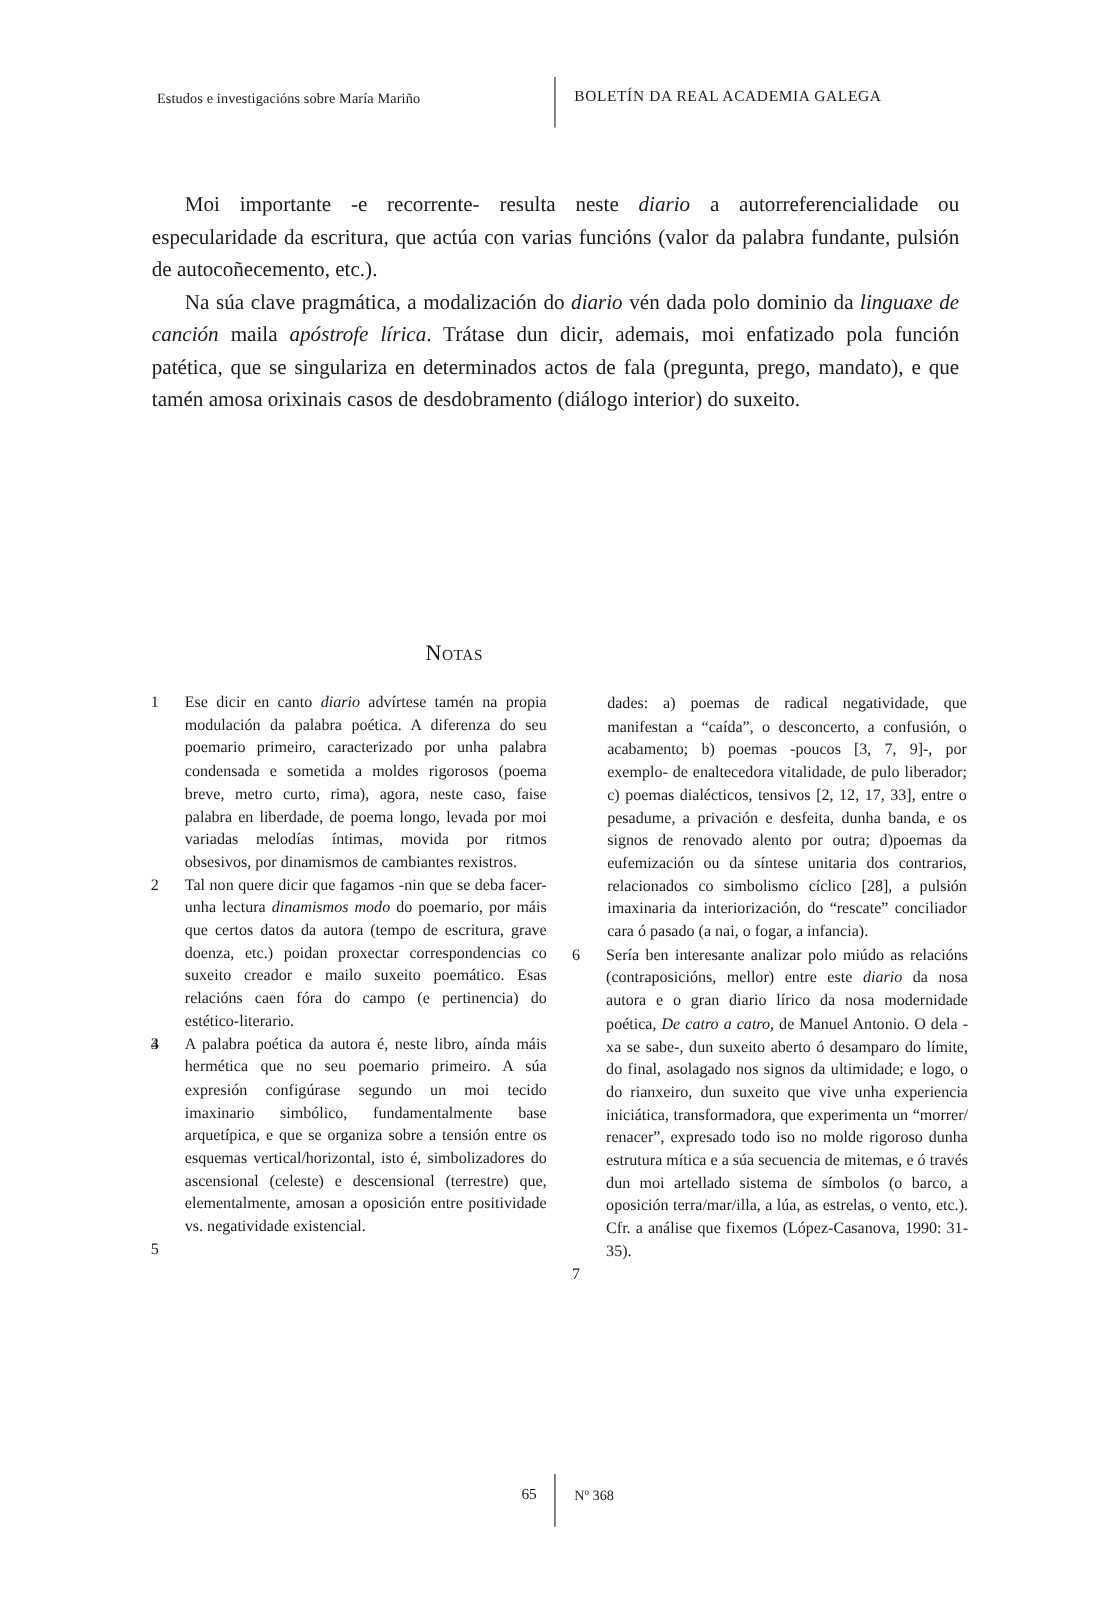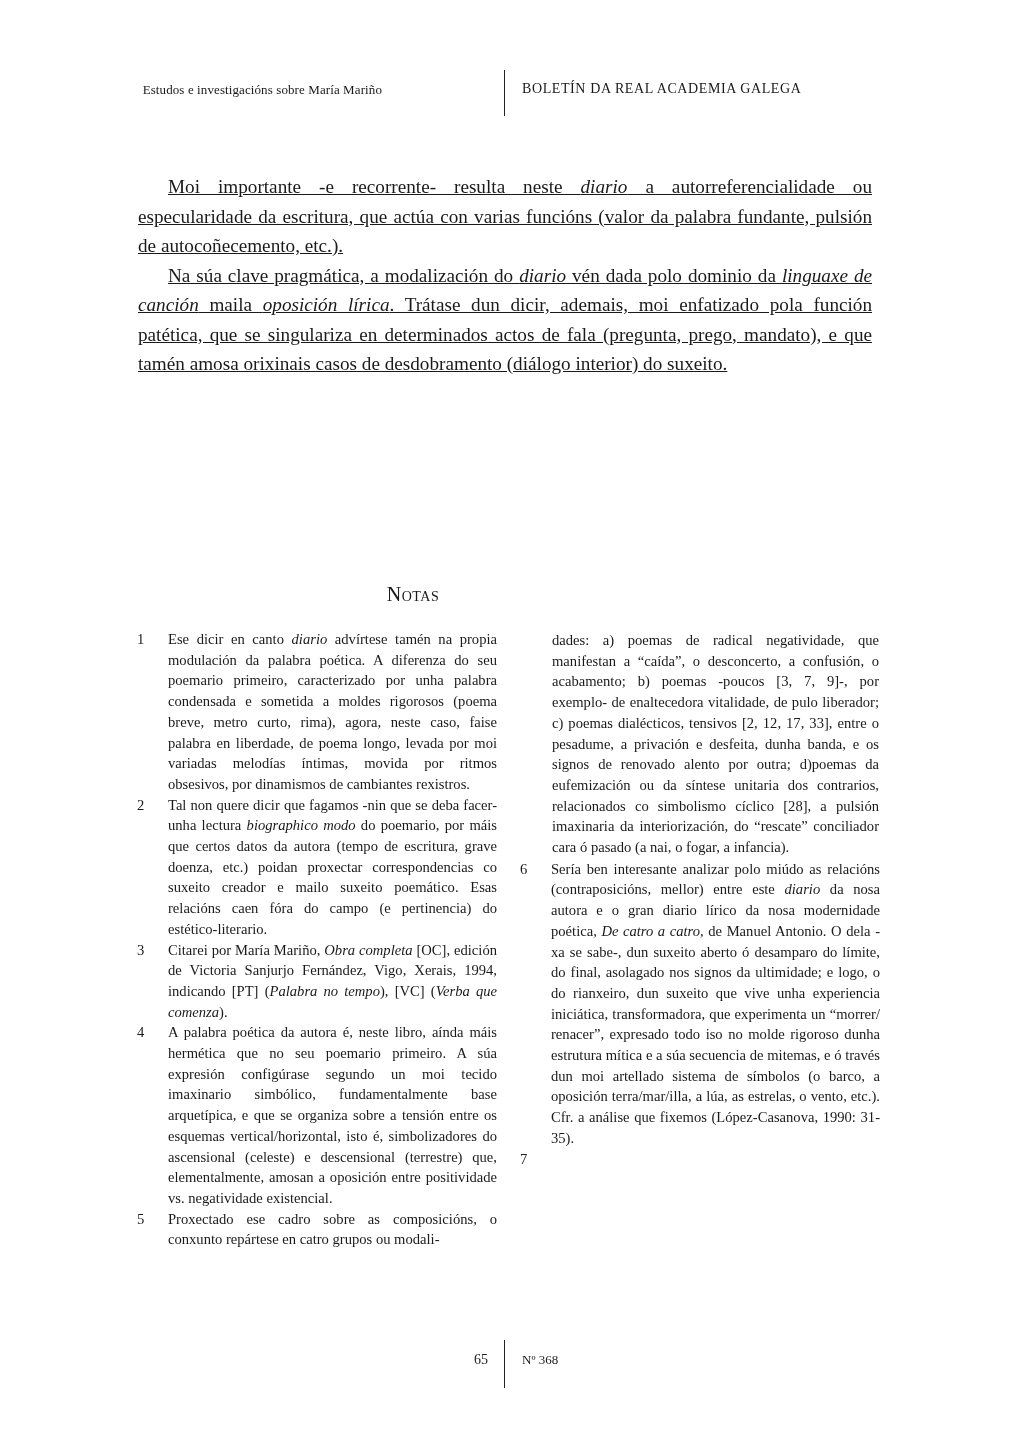--- a/index.html
+++ b/index.html
@@ -4,21 +4,21 @@
   <style>
     html, body { margin: 0; padding: 0; background: #ffffff; }
     body { width: 1010px; height: 1452px; position: relative; overflow: hidden; color: #1a1a1a; font-family: "Liberation Serif", "DejaVu Serif", serif; }
 
     .running-head { position: absolute; top: 70px; left: 0; width: 904px; height: 46px; }
     .rh-left { position: absolute; right: 522px; top: 12px; font-size: 13px; letter-spacing: 0.1px; }
     .rh-divider { position: absolute; left: 504px; top: 0; width: 1px; height: 46px; background: #222; }
     .rh-right { position: absolute; left: 522px; top: 11px; font-size: 14px; letter-spacing: 0.6px; }
 
     .body-text { position: absolute; top: 172px; left: 138px; width: 734px; font-size: 19.2px; line-height: 29.5px; text-align: justify; }
-    .body-text p { margin: 0; text-indent: 30px; text-decoration: underline; }
+    .body-text p { margin: 0; text-indent: 30px; }
 
     .notes-title { position: absolute; top: 583px; left: 0; width: 826px; text-align: center; font-size: 20px; font-variant: small-caps; letter-spacing: 0.5px; }
 
     .notes-col { position: absolute; top: 629px; width: 360px; font-size: 14.6px; line-height: 20.7px; text-align: justify; }
     .notes-left { left: 137px; }
     .notes-right { left: 520px; }
     .note { position: relative; padding-left: 31px; margin: 0; }
     .note-num { position: absolute; left: 0; top: 0; }
     .note-cont { padding-left: 31px; margin: 1px; }
 
@@ -31,45 +31,43 @@
 <body>
 
 <div class="running-head">
   <span class="rh-left">Estudos e investigacións sobre María Mariño</span>
   <span class="rh-divider"></span>
   <span class="rh-right">BOLETÍN DA REAL ACADEMIA GALEGA</span>
 </div>
 
 <div class="body-text">
   <p>Moi importante -e recorrente- resulta neste <i>diario</i> a autorreferencialidade ou especularidade da escritura, que actúa con varias funcións (valor da palabra fundante, pulsión de autocoñecemento, etc.).</p>
-  <p>Na súa clave pragmática, a modalización do <i>diario</i> vén dada polo dominio da <i>linguaxe de canción</i> maila <i>oposición lírica</i>. Trátase dun dicir, ademais, moi enfatizado pola función patética, que se singulariza en determinados actos de fala (pregunta, prego, mandato), e que tamén amosa orixinais casos de desdobramento (diálogo interior) do suxeito.</p>
+  <p>Na súa clave pragmática, a modalización do <i>diario</i> vén dada polo dominio da <i>linguaxe de canción</i> maila <i>apóstrofe lírica</i>. Trátase dun dicir, ademais, moi enfatizado pola función patética, que se singulariza en determinados actos de fala (pregunta, prego, mandato), e que tamén amosa orixinais casos de desdobramento (diálogo interior) do suxeito.</p>
 </div>
 
 <div class="notes-title">Notas</div>
 
 <div class="notes-col notes-left">
   <div class="note">
     <span class="note-num">1</span>
     <span>Ese dicir en canto <i>diario</i> advírtese tamén na propia modulación da palabra poética. A diferenza do seu poemario primeiro, caracterizado por unha palabra condensada e sometida a moldes rigorosos (poema breve, metro curto, rima), agora, neste caso, faise palabra en liberdade, de poema longo, levada por moi variadas melodías íntimas, movida por ritmos obsesivos, por dinamismos de cambiantes rexistros.</span>
   </div>
   <div class="note">
     <span class="note-num">2</span>
-    <span>Tal non quere dicir que fagamos -nin que se deba facer- unha lectura <i>biographico modo</i> do poemario, por máis que certos datos da autora (tempo de escritura, grave doenza, etc.) poidan proxectar correspondencias co suxeito creador e mailo suxeito poemático. Esas relacións caen fóra do campo (e pertinencia) do estético-literario.</span>
+    <span>Tal non quere dicir que fagamos -nin que se deba facer- unha lectura <i>dinamismos modo</i> do poemario, por máis que certos datos da autora (tempo de escritura, grave doenza, etc.) poidan proxectar correspondencias co suxeito creador e mailo suxeito poemático. Esas relacións caen fóra do campo (e pertinencia) do estético-literario.</span>
   </div>
   <div class="note">
     <span class="note-num">3</span>
-    <span>Citarei por María Mariño, <i>Obra completa</i> [OC], edición de Victoria Sanjurjo Fernández, Vigo, Xerais, 1994, indicando [PT] (<i>Palabra no tempo</i>), [VC] (<i>Verba que comenza</i>).</span>
   </div>
   <div class="note">
     <span class="note-num">4</span>
     <span>A palabra poética da autora é, neste libro, aínda máis hermética que no seu poemario primeiro. A súa expresión configúrase segundo un moi tecido imaxinario simbólico, fundamentalmente base arquetípica, e que se organiza sobre a tensión entre os esquemas vertical/horizontal, isto é, simbolizadores do ascensional (celeste) e descensional (terrestre) que, elementalmente, amosan a oposición entre positividade vs. negatividade existencial.</span>
   </div>
   <div class="note">
     <span class="note-num">5</span>
-    <span>Proxectado ese cadro sobre as composicións, o conxunto repártese en catro grupos ou modali-</span>
   </div>
 </div>
 
 <div class="notes-col notes-right">
   <div class="note-cont">
     <span>dades: a) poemas de radical negatividade, que manifestan a “caída”, o desconcerto, a confusión, o acabamento; b) poemas -poucos [3, 7, 9]-, por exemplo- de enaltecedora vitalidade, de pulo liberador; c) poemas dialécticos, tensivos [2, 12, 17, 33], entre o pesadume, a privación e desfeita, dunha banda, e os signos de renovado alento por outra; d)poemas da eufemización ou da síntese unitaria dos contrarios, relacionados co simbolismo cíclico [28], a pulsión imaxinaria da interiorización, do “rescate” conciliador cara ó pasado (a nai, o fogar, a infancia).</span>
   </div>
   <div class="note">
     <span class="note-num">6</span>
     <span>Sería ben interesante analizar polo miúdo as relacións (contraposicións, mellor) entre este <i>diario</i> da nosa autora e o gran diario lírico da nosa modernidade poética, <i>De catro a catro</i>, de Manuel Antonio. O dela -xa se sabe-, dun suxeito aberto ó desamparo do límite, do final, asolagado nos signos da ultimidade; e logo, o do rianxeiro, dun suxeito que vive unha experiencia iniciática, transformadora, que experimenta un “morrer/ renacer”, expresado todo iso no molde rigoroso dunha estrutura mítica e a súa secuencia de mitemas, e ó través dun moi artellado sistema de símbolos (o barco, a oposición terra/mar/illa, a lúa, as estrelas, o vento, etc.). Cfr. a análise que fixemos (López-Casanova, 1990: 31-35).</span>

